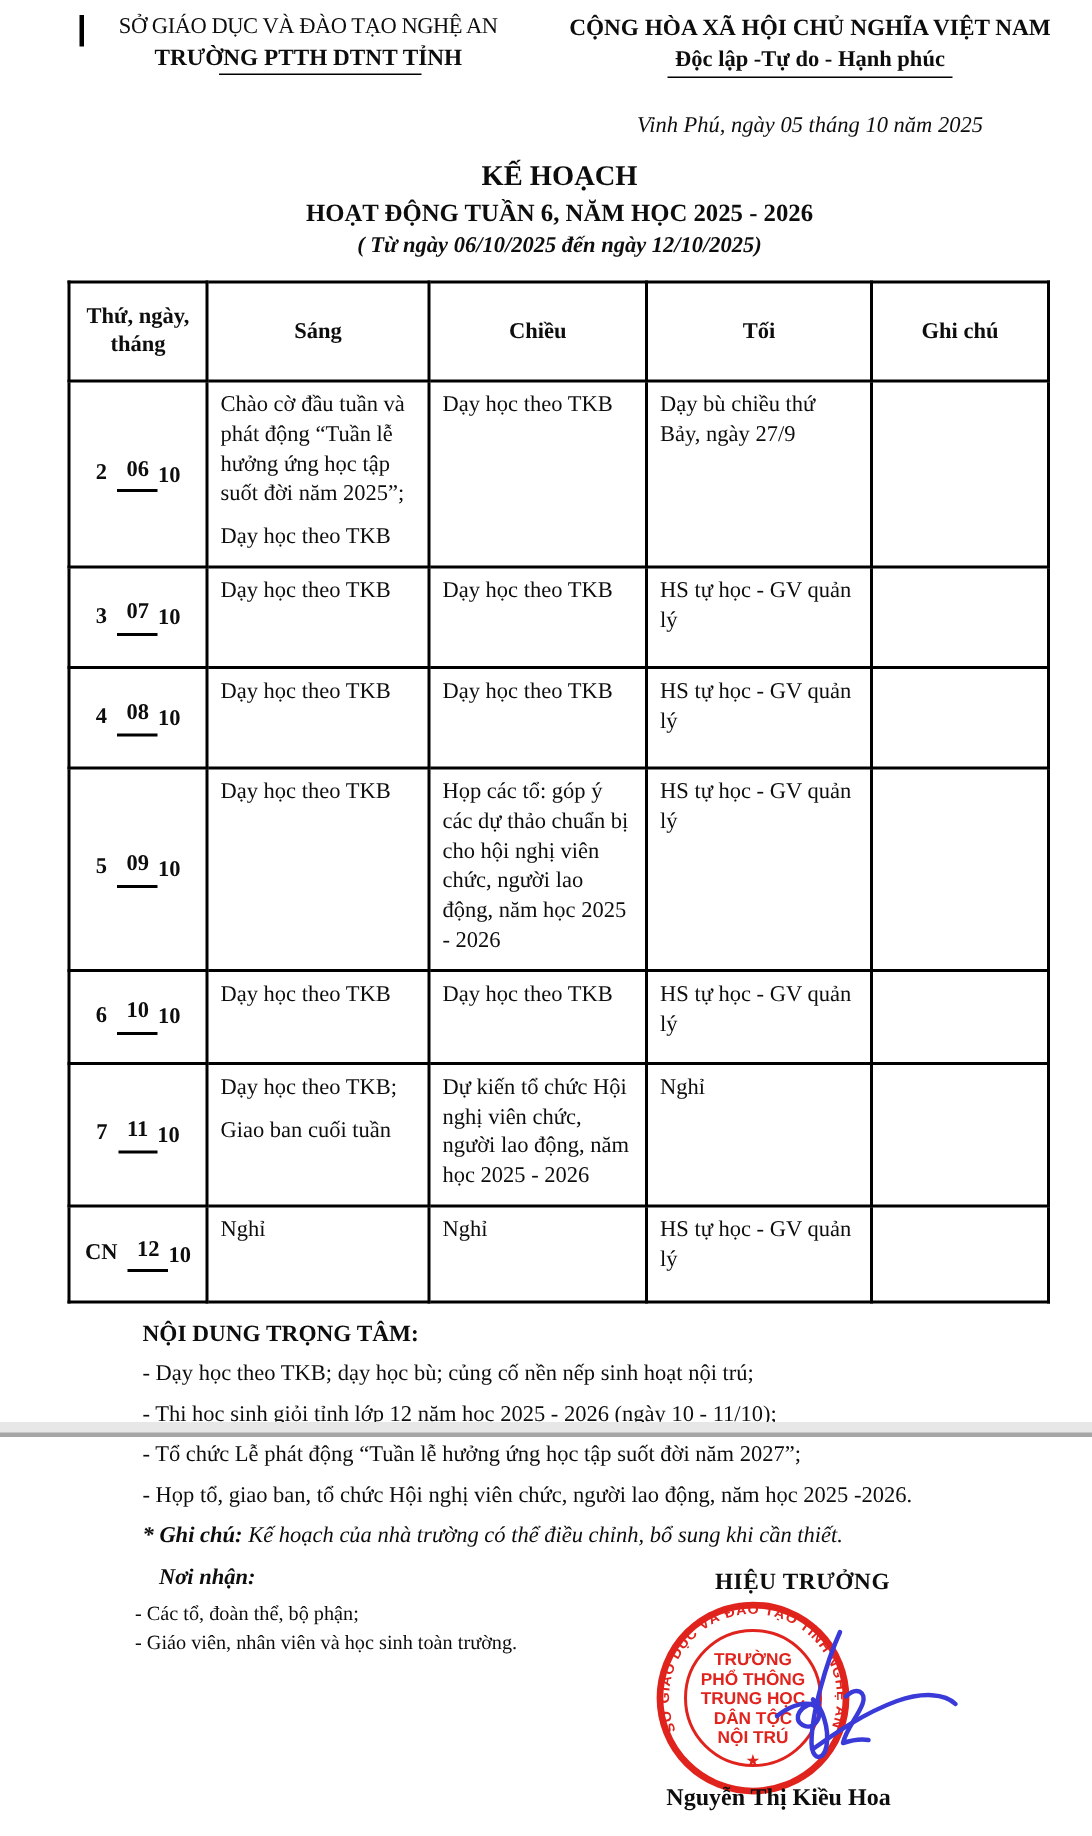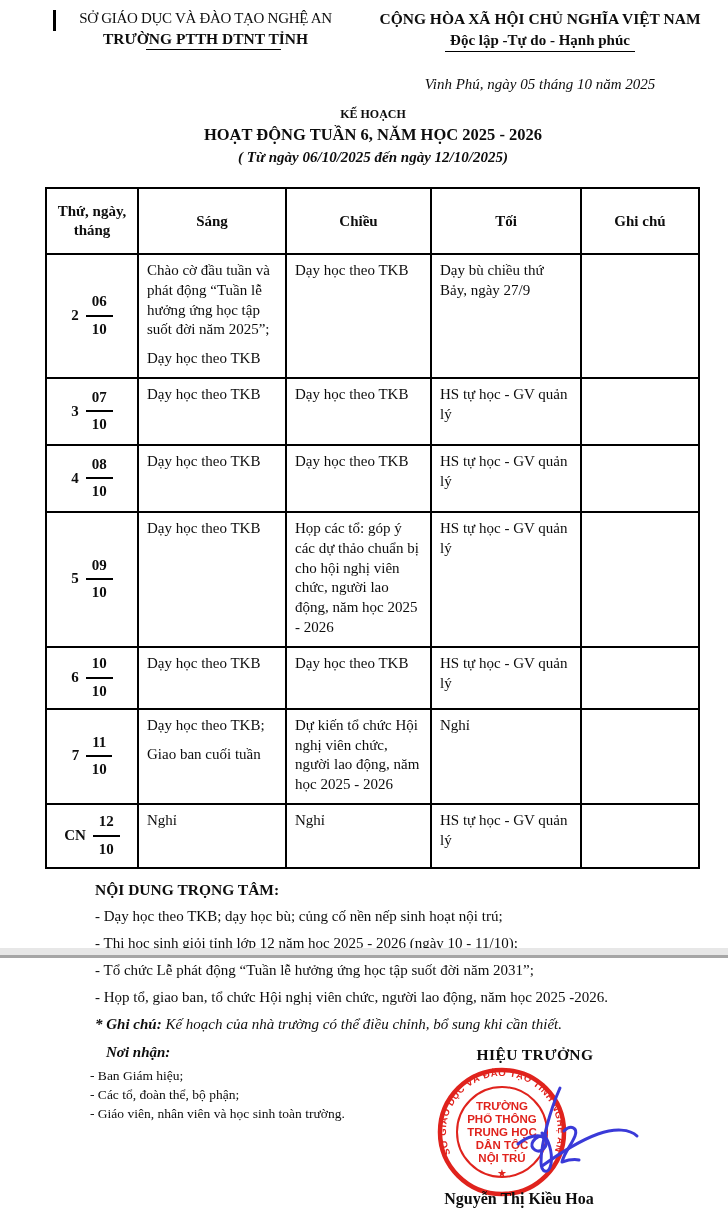--- a/index.html
+++ b/index.html
@@ -13,33 +13,33 @@
   .hdr-left{position:absolute;left:48px;top:10px;width:315px;text-align:center;}
   .hdr-left .l1{font-size:15px;letter-spacing:-0.3px;white-space:nowrap;}
   .hdr-left .l2{font-size:15.5px;font-weight:bold;margin-top:3px;position:relative;display:inline-block;}
   .hdr-left .l2::after{content:"";position:absolute;left:21%;right:13%;bottom:-2px;border-bottom:1.7px solid #000;}
   .hdr-right{position:absolute;left:362px;top:10px;width:356px;text-align:center;}
   .hdr-right .l1{font-size:15.5px;font-weight:bold;white-space:nowrap;}
   .hdr-right .l2{font-size:15px;font-weight:bold;margin-top:4px;display:inline-block;border-bottom:1.7px solid #000;padding:0 5px 2px;}
   .dateline{position:absolute;left:362px;top:76px;width:356px;text-align:center;font-style:italic;font-size:15px;}
   
   .title{position:absolute;left:20px;top:107px;width:706px;text-align:center;}
-  .title .t1{font-size:12px;font-weight:bold;}
+  .title .t1{font-size:19px;font-weight:bold;}
   .title .t2{font-size:16.5px;font-weight:bold;margin-top:3px;}
   .title .t3{font-size:15px;font-weight:bold;font-style:italic;margin-top:4px;}
   
   table.plan{position:absolute;left:45px;top:187px;width:653px;border-collapse:collapse;table-layout:fixed;}
   .plan th,.plan td{border:2px solid #000;vertical-align:top;padding:6px 9px 8px 8px;font-size:15px;line-height:1.32;overflow:hidden;}
   .plan th{text-align:center;vertical-align:middle;font-weight:bold;padding:4px 3px;line-height:1.25;}
   .plan col.c1{width:92px;} .plan col.c2{width:148px;} .plan col.c3{width:145px;}
   .plan col.c4{width:150px;} .plan col.c5{width:118px;}
   td.daycell{vertical-align:middle;text-align:center;padding:2px;}
   .daywrap{display:inline-flex;align-items:center;gap:7px;font-weight:bold;}
   .dow{font-size:15px;}
-  .frac{display:inline-flex;flex-direction:column;font-size:15px;}
+  .frac{display:inline-flex;align-items:center;font-size:15px;}
   .frac .num{padding:0 6px 3px;border-bottom:2px solid #000;}
   .frac .den{padding-top:3px;}
   .para2{margin-top:9px;}
   
   .band{position:absolute;left:0;top:948px;width:728px;height:7px;background:#e7e7e7;border-bottom:3px solid #a6a6a6;}
   
   .focus{position:absolute;left:95px;top:881px;width:616px;}
   .focus .fhead{font-size:15.5px;font-weight:bold;margin:0 0 8px 0;}
   .focus .item{font-size:15px;line-height:19px;margin:0 0 8px 0;}
   .focus .gnote{font-size:15px;line-height:19px;font-style:italic;}
@@ -212,30 +212,29 @@
     <td>HS tự học - GV quản lý</td>
     <td></td>
   </tr>
 </tbody>
   </table>
 
 <div class="focus">
   <div class="fhead">NỘI DUNG TRỌNG TÂM:</div>
   <div class="item">- Dạy học theo TKB; dạy học bù; củng cố nền nếp sinh hoạt nội trú;</div>
   <div class="item">- Thi học sinh giỏi tỉnh lớp 12 năm học 2025 - 2026 (ngày 10 - 11/10);</div>
-  <div class="item">- Tổ chức Lễ phát động “Tuần lễ hưởng ứng học tập suốt đời năm 2031”;</div>
+  <div class="item">- Tổ chức Lễ phát động “Tuần lễ hưởng ứng học tập suốt đời năm 2027”;</div>
   <div class="item">- Họp tổ, giao ban, tổ chức Hội nghị viên chức, người lao động, năm học 2025 -2026.</div>
   <div class="gnote"><span class="glabel">* Ghi chú:</span><span> Kế hoạch của nhà trường có thể điều chỉnh, bổ sung khi cần thiết.</span></div>
 </div>
 
 <div class="band"></div>
 
 <div class="recipients">
   <div class="rtitle">Nơi nhận:</div>
-  <div class="ritem">- Ban Giám hiệu;</div>
   <div class="ritem">- Các tổ, đoàn thể, bộ phận;</div>
   <div class="ritem">- Giáo viên, nhân viên và học sinh toàn trường.</div>
 </div>
 
 <div class="sign-title">HIỆU TRƯỞNG</div>
 
 <svg class="stamp" viewBox="0 0 132 132" xmlns="http://www.w3.org/2000/svg">
   <circle cx="66" cy="66" r="62" fill="none" stroke="#e0231d" stroke-width="4.5"></circle>
   <circle cx="66" cy="66" r="45" fill="none" stroke="#e0231d" stroke-width="2"></circle>
   <defs>

